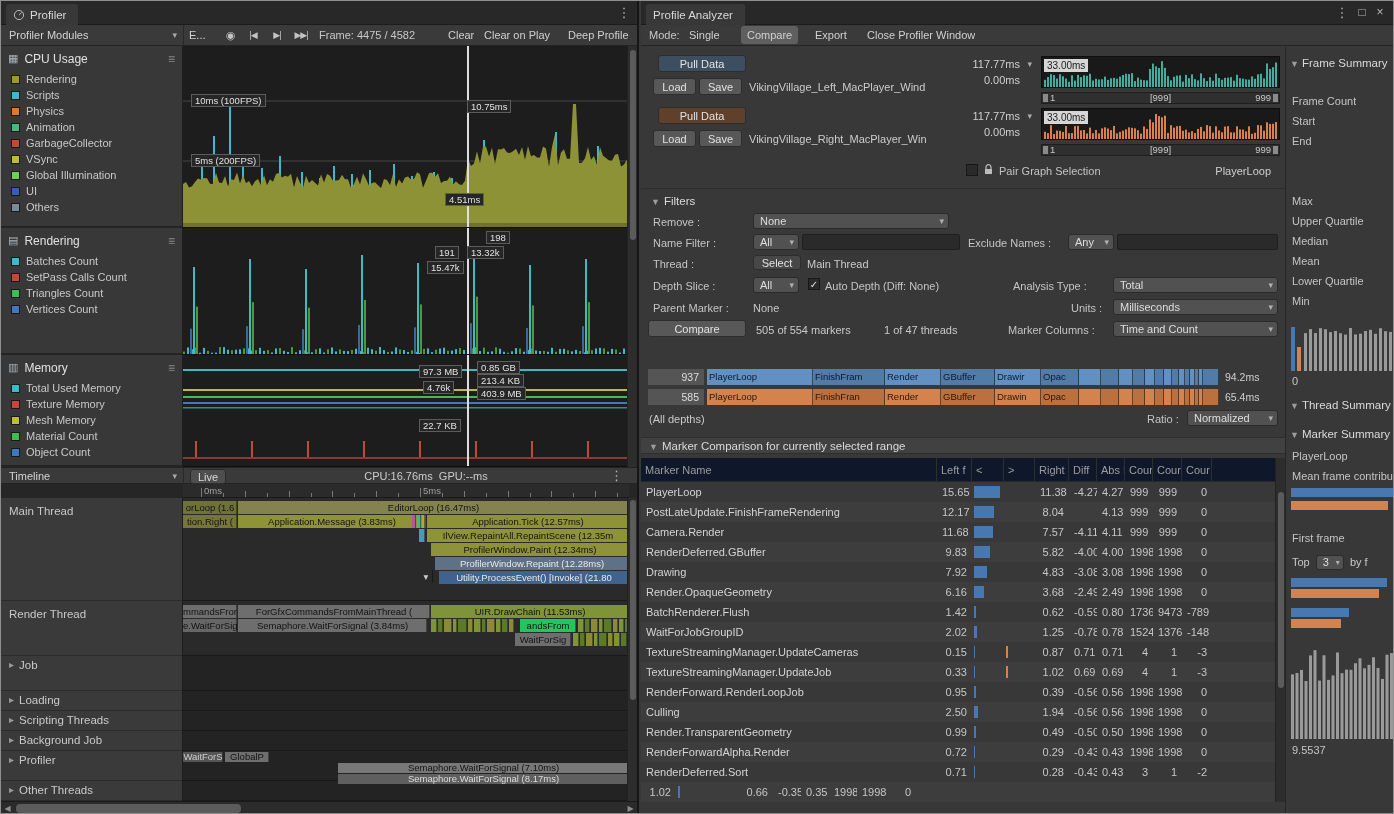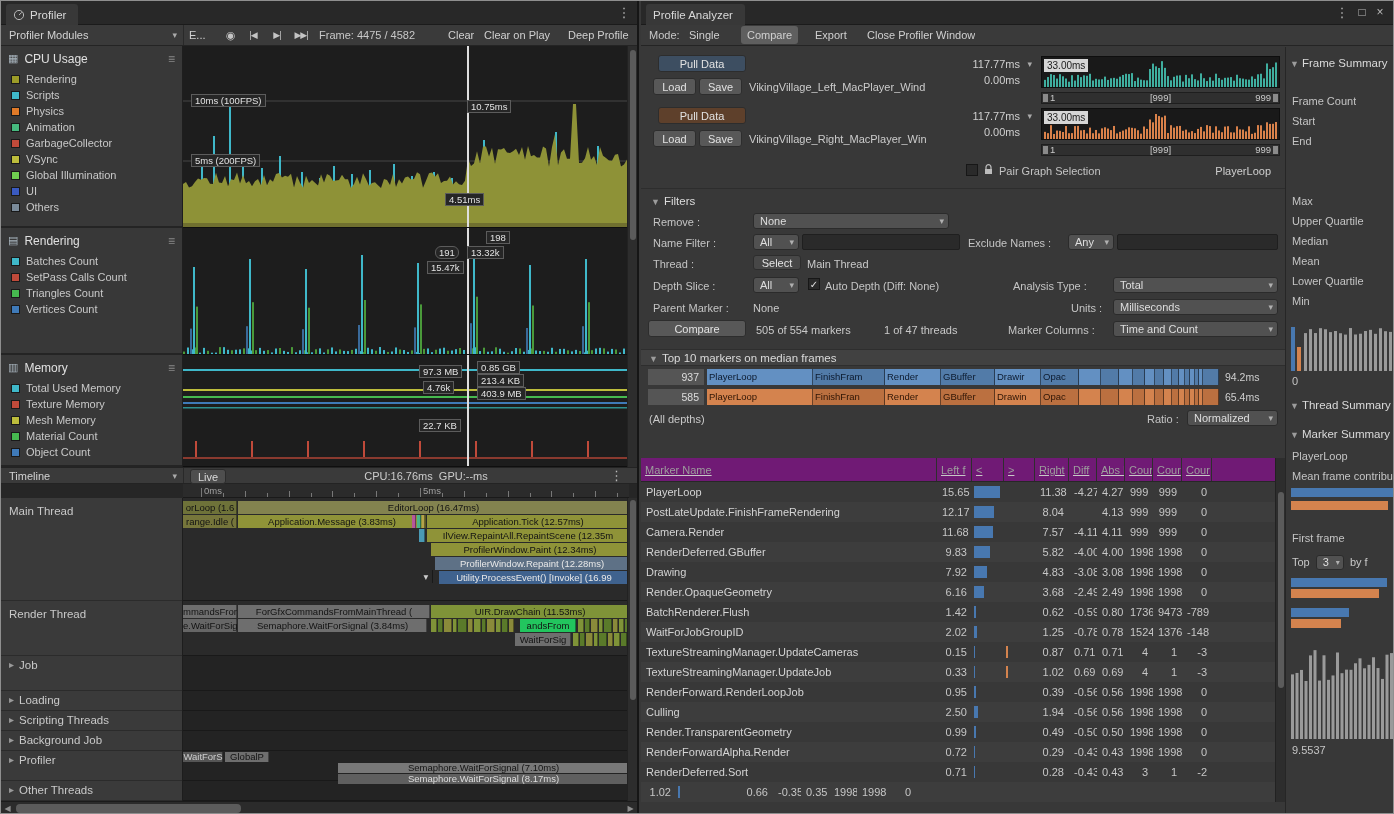--- a/index.html
+++ b/index.html
@@ -90,21 +90,21 @@
   .dd{position:absolute;background:#515151;border:1px solid #2b2b2b;border-radius:3px;height:16px;line-height:14px;padding:0 16px 0 6px;color:#dedede;overflow:hidden;white-space:nowrap;}
   .dd::after{content:"▾";position:absolute;right:4px;top:0;color:#b0b0b0;font-size:9px;line-height:15px;}
   .tinput{position:absolute;height:16px;background:#2a2a2a;border:1px solid #1f1f1f;border-radius:2px;color:#dddddd;font-size:11px;padding:0 4px;}
   .fvalue{position:absolute;color:#c9c9c9;white-space:nowrap;}
   .sec-head{position:absolute;left:0;width:644px;height:17px;line-height:17px;background:#414141;border-top:1px solid #2e2e2e;border-bottom:1px solid #2e2e2e;padding-left:8px;color:#dadada;font-size:11.5px;}
   .t10-row{position:absolute;left:0;width:644px;height:16px;}
   .t10-num{position:absolute;left:7px;width:56px;height:16px;background:#555555;color:#dddddd;text-align:right;padding-right:5px;line-height:16px;font-size:10.5px;}
   .t10-bar{position:absolute;left:66px;width:512px;height:16px;display:flex;background:#2e2e2e;}
   .t10-seg{flex:none;height:16px;line-height:16px;font-size:9.5px;overflow:hidden;white-space:nowrap;padding-left:2px;box-shadow:inset -1px 0 0 rgba(0,0,0,.5);}
   .t10-total{position:absolute;left:584px;line-height:16px;font-size:10.5px;color:#cfcfcf;}
-  .comp-head{position:absolute;left:0;width:634px;height:24px;background:#701a75;border-bottom:1px solid #272727;display:flex;text-decoration:underline;}
+  .comp-head{position:absolute;left:0;width:634px;height:24px;background:#0f172a;border-bottom:1px solid #272727;display:flex;}
   .comp-hcell{flex:none;height:100%;line-height:24px;padding:0 4px;color:#9d9d9d;border-right:1px solid #2e2e2e;overflow:hidden;white-space:nowrap;font-size:11px;}
   .comp-row{display:flex;height:20px;line-height:20px;background:#383838;width:634px;}
   .comp-row.alt{background:#3d3d3d;}
   .comp-cell{flex:none;padding:0 5px;text-align:right;color:#c6c6c6;overflow:hidden;white-space:nowrap;font-size:11px;position:relative;}
   .comp-cell.name{text-align:left;color:#d4d4d4;}
   .hbar{position:absolute;left:2px;top:4px;height:12px;display:block;}
   .a-vscroll{position:absolute;left:634px;top:411px;width:10px;height:344px;background:#2d2d2d;border-left:1px solid #222;}
   .a-vscroll .thumb{position:absolute;left:2px;width:6px;background:#5b5b5b;border-radius:3px;}
   .summary-col{position:absolute;left:644px;top:0;width:110px;height:100%;background:#383838;border-left:1px solid #262626;overflow:hidden;}
   .sum-head{position:absolute;left:4px;height:14px;color:#dadada;font-size:11.5px;white-space:nowrap;overflow:hidden;width:106px;}
@@ -401,21 +401,21 @@
               <rect x="287" y="95.2" width="2" height="31.799999999999997" fill="#3a6a9a"></rect>
               <rect x="290" y="21" width="2" height="106" fill="#3fb8c9"></rect>
               <rect x="293" y="68.69999999999999" width="2" height="58.300000000000004" fill="#4a9a3a"></rect>
               <rect x="343" y="100" width="2" height="27" fill="#3a6a9a"></rect>
               <rect x="346" y="37" width="2" height="90" fill="#3fb8c9"></rect>
               <rect x="349" y="77.5" width="2" height="49.50000000000001" fill="#4a9a3a"></rect>
               <rect x="399" y="98.2" width="2" height="28.799999999999997" fill="#3a6a9a"></rect>
               <rect x="402" y="31" width="2" height="96" fill="#3fb8c9"></rect>
               <rect x="405" y="74.19999999999999" width="2" height="52.800000000000004" fill="#4a9a3a"></rect>
               <rect x="284" y="0" width="2" height="127" fill="#dedede"></rect>
-            </svg><div class="vlabel" style="left: 303px; top: 3px;">198</div><div class="vlabel" style="left: 252px; top: 18px; border-radius: 6px;">191</div><div class="vlabel" style="left: 284px; top: 18px;">13.32k</div><div class="vlabel" style="left: 244px; top: 33px;">15.47k</div></div>
+            </svg><div class="vlabel" style="left: 303px; top: 3px;">198</div><div class="vlabel" style="left: 252px; top: 18px;">191</div><div class="vlabel" style="left: 284px; top: 18px;">13.32k</div><div class="vlabel" style="left: 244px; top: 33px;">15.47k</div></div>
         <div class="chart" id="memory-chart" style="height:112px"><svg id="memory-svg" width="446" height="112">
               <rect x="0" y="14" width="446" height="2" fill="#3fb8c9"></rect>
               <rect x="0" y="34" width="446" height="2" fill="#bdbd3c"></rect>
               <rect x="0" y="41" width="446" height="2" fill="#46b94f"></rect>
               <rect x="0" y="47" width="446" height="2" fill="#3f7ab8"></rect>
               <rect x="0" y="52" width="446" height="1.5" fill="#2f8f8f"></rect>
               <rect x="12" y="86" width="2" height="18" fill="#c04a3a"></rect>
               <rect x="68" y="86" width="2" height="18" fill="#c04a3a"></rect>
               <rect x="124" y="86" width="2" height="18" fill="#c04a3a"></rect>
               <rect x="180" y="86" width="2" height="18" fill="#c04a3a"></rect>
@@ -500,32 +500,32 @@
           <div class="tl-gstripe" style="top: 0px; height: 103px; background: rgb(42, 42, 42);"></div>
           <div class="tl-gstripe" style="top: 103px; height: 55px; background: rgb(42, 42, 42);"></div>
           <div class="tl-gstripe" style="top: 158px; height: 35px; background: rgb(35, 35, 35);"></div>
           <div class="tl-gstripe" style="top: 193px; height: 20px; background: rgb(35, 35, 35);"></div>
           <div class="tl-gstripe" style="top: 213px; height: 20px; background: rgb(35, 35, 35);"></div>
           <div class="tl-gstripe" style="top: 233px; height: 20px; background: rgb(35, 35, 35);"></div>
           <div class="tl-gstripe" style="top: 253px; height: 30px; background: rgb(35, 35, 35);"></div>
           <div class="tl-gstripe" style="top: 283px; height: 20px; background: rgb(35, 35, 35);"></div>
           <div class="tl-block" style="left: 0px; top: 3px; width: 54px; height: 13px; line-height: 13px; background: rgb(110, 114, 57); color: rgb(19, 19, 19);">orLoop (1.6</div>
           <div class="tl-block" style="left: 55px; top: 3px; width: 391px; height: 13px; line-height: 13px; background: rgb(131, 131, 79); color: rgb(19, 19, 19);">EditorLoop (16.47ms)</div>
-          <div class="tl-block" style="left: 0px; top: 17px; width: 54px; height: 13px; line-height: 13px; background: rgb(118, 118, 59); color: rgb(19, 19, 19);">range.Idle (</div>
+          <div class="tl-block" style="left: 0px; top: 17px; width: 54px; height: 13px; line-height: 13px; background: rgb(118, 118, 59); color: rgb(19, 19, 19);">tion.Right (</div>
           <div class="tl-block" style="left: 55px; top: 17px; width: 188px; height: 13px; line-height: 13px; background: rgb(143, 147, 56); color: rgb(19, 19, 19);">Application.Message (3.83ms)</div>
           <div class="tl-block" style="left: 229px; top: 17px; width: 4px; height: 13px; line-height: 13px; background: rgb(181, 88, 154); color: rgb(19, 19, 19);"></div>
           <div class="tl-block" style="left: 234px; top: 17px; width: 4px; height: 13px; line-height: 13px; background: rgb(74, 181, 138); color: rgb(19, 19, 19);"></div>
           <div class="tl-block" style="left: 239px; top: 17px; width: 3px; height: 13px; line-height: 13px; background: rgb(181, 163, 74); color: rgb(19, 19, 19);"></div>
           <div class="tl-block" style="left: 244px; top: 17px; width: 202px; height: 13px; line-height: 13px; background: rgb(143, 147, 56); color: rgb(19, 19, 19);">Application.Tick (12.57ms)</div>
           <div class="tl-block" style="left: 236px; top: 31px; width: 6px; height: 13px; line-height: 13px; background: rgb(74, 154, 181); color: rgb(19, 19, 19);"></div>
           <div class="tl-block" style="left: 244px; top: 31px; width: 202px; height: 13px; line-height: 13px; background: rgb(143, 147, 56); color: rgb(19, 19, 19);">IlView.RepaintAll.RepaintScene (12.35m</div>
           <div class="tl-block" style="left: 248px; top: 45px; width: 198px; height: 13px; line-height: 13px; background: rgb(143, 147, 56); color: rgb(19, 19, 19);">ProfilerWindow.Paint (12.34ms)</div>
           <div class="tl-block" style="left: 252px; top: 59px; width: 194px; height: 13px; line-height: 13px; background: rgb(94, 113, 134); color: rgb(232, 232, 232);">ProfilerWindow.Repaint (12.28ms)</div>
           <div class="tl-block" style="left: 236px; top: 72px; width: 14px; height: 13px; line-height: 13px; background: transparent; color: rgb(204, 204, 204);">▾</div>
-          <div class="tl-block" style="left: 256px; top: 73px; width: 190px; height: 13px; line-height: 13px; background: rgb(63, 98, 142); color: rgb(232, 232, 232);">Utility.ProcessEvent() [Invoke] (16.99</div>
+          <div class="tl-block" style="left: 256px; top: 73px; width: 190px; height: 13px; line-height: 13px; background: rgb(63, 98, 142); color: rgb(232, 232, 232);">Utility.ProcessEvent() [Invoke] (21.80</div>
           <div class="tl-block" style="left: 0px; top: 107px; width: 54px; height: 13px; line-height: 13px; background: rgb(110, 110, 110); color: rgb(19, 19, 19);">mmandsFromM</div>
           <div class="tl-block" style="left: 55px; top: 107px; width: 192px; height: 13px; line-height: 13px; background: rgb(110, 110, 110); color: rgb(19, 19, 19);">ForGfxCommandsFromMainThread (</div>
           <div class="tl-block" style="left: 248px; top: 107px; width: 198px; height: 13px; line-height: 13px; background: rgb(127, 147, 56); color: rgb(19, 19, 19);">UIR.DrawChain (11.53ms)</div>
           <div class="tl-block" style="left: 0px; top: 121px; width: 54px; height: 13px; line-height: 13px; background: rgb(102, 102, 102); color: rgb(19, 19, 19);">e.WaitForSigna</div>
           <div class="tl-block" style="left: 55px; top: 121px; width: 189px; height: 13px; line-height: 13px; background: rgb(110, 110, 110); color: rgb(19, 19, 19);">Semaphore.WaitForSignal (3.84ms)</div>
           <div class="tl-block" style="left: 248px; top: 121px; width: 6px; height: 13px; line-height: 13px; background: rgb(127, 147, 56); color: rgb(19, 19, 19);"></div>
           <div class="tl-block" style="left: 255px; top: 121px; width: 5px; height: 13px; line-height: 13px; background: rgb(90, 122, 42); color: rgb(19, 19, 19);"></div>
           <div class="tl-block" style="left: 261px; top: 121px; width: 8px; height: 13px; line-height: 13px; background: rgb(138, 138, 58); color: rgb(19, 19, 19);"></div>
           <div class="tl-block" style="left: 270px; top: 121px; width: 4px; height: 13px; line-height: 13px; background: rgb(127, 147, 56); color: rgb(19, 19, 19);"></div>
           <div class="tl-block" style="left: 275px; top: 121px; width: 9px; height: 13px; line-height: 13px; background: rgb(90, 122, 42); color: rgb(19, 19, 19);"></div>
@@ -830,21 +830,20 @@
         <span class="fvalue" style="left:112px;top:255px">None</span>
         <span class="flabel" style="left:430px;top:255px">Units :</span>
         <span class="dd" style="left:472px;top:252px;width:165px">Milliseconds</span>
 
         <button class="btn" style="left:7px;top:273px;width:98px">Compare</button>
         <span class="fvalue" style="left:115px;top:277px">505 of 554 markers</span>
         <span class="fvalue" style="left:243px;top:277px">1 of 47 threads</span>
         <span class="flabel" style="left:367px;top:277px">Marker Columns :</span>
         <span class="dd" style="left:472px;top:274px;width:165px">Time and Count</span>
 
-        <div class="sec-head" style="top:302px"><span class="tri">▼</span><span>Top 10 markers on median frames</span></div>
         <div id="t10-rows" style="position:absolute;left:0;top:322px;width:644px;height:40px">
             <div class="t10-row" style="top: 0px;">
               <span class="t10-num">937</span>
               <div class="t10-bar">
                 <span class="t10-seg" style="width: 106px; background: rgb(99, 144, 194); color: rgb(12, 26, 46);">PlayerLoop</span>
                 <span class="t10-seg" style="width: 72px; background: rgb(82, 123, 168); color: rgb(12, 26, 46);">FinishFram</span>
                 <span class="t10-seg" style="width: 56px; background: rgb(99, 144, 194); color: rgb(12, 26, 46);">Render</span>
                 <span class="t10-seg" style="width: 54px; background: rgb(82, 123, 168); color: rgb(12, 26, 46);">GBuffer</span>
                 <span class="t10-seg" style="width: 46px; background: rgb(99, 144, 194); color: rgb(12, 26, 46);">Drawir</span>
                 <span class="t10-seg" style="width: 38px; background: rgb(82, 123, 168); color: rgb(12, 26, 46);">Opac</span>
@@ -889,20 +888,21 @@
                 <span class="t10-seg" style="width: 4px; background: rgb(212, 131, 78); color: rgb(46, 21, 5);"></span>
                 <span class="t10-seg" style="width: 16px; background: rgb(187, 112, 64); color: rgb(46, 21, 5);"></span>
               </div>
               <span class="t10-total">65.4ms</span>
             </div>
           </div>
         <span class="fvalue" style="left:8px;top:366px">(All depths)</span>
         <span class="flabel" style="left:506px;top:366px">Ratio :</span>
         <span class="dd" style="left:546px;top:363px;width:91px">Normalized</span>
 
+        <div class="sec-head" style="top:390px"><span class="tri">▼</span><span>Marker Comparison for currently selected range</span></div>
         <div id="comp-head" class="comp-head" style="top:411px">
             <span class="comp-hcell" style="width: 296px;">Marker Name</span>
             <span class="comp-hcell" style="width: 35px;">Left f</span>
             <span class="comp-hcell" style="width: 32px;">&lt;</span>
             <span class="comp-hcell" style="width: 31px;">&gt;</span>
             <span class="comp-hcell" style="width: 34px;">Right</span>
             <span class="comp-hcell" style="width: 28px;">Diff</span>
             <span class="comp-hcell" style="width: 28px;">Abs D</span>
             <span class="comp-hcell" style="width: 28px;">Cour</span>
             <span class="comp-hcell" style="width: 29px;">Cour</span>

